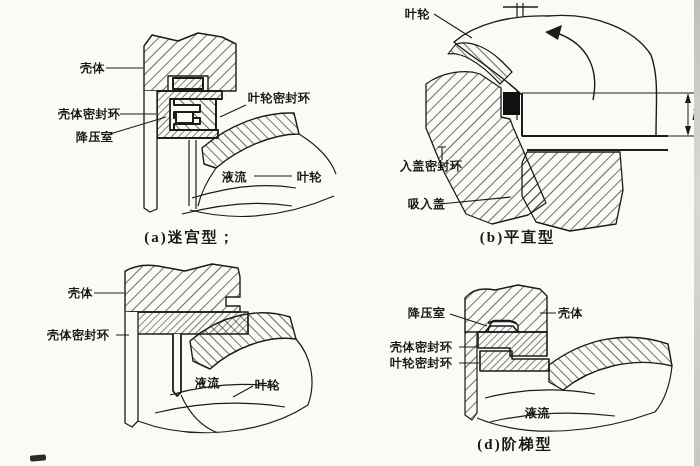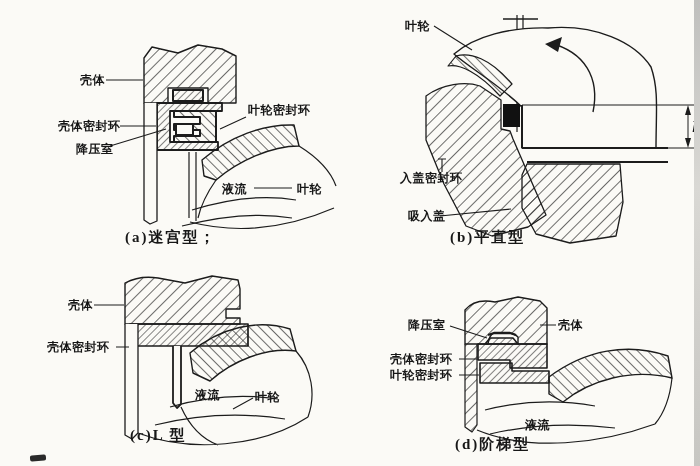--- a/index.html
+++ b/index.html
@@ -1,23 +1,23 @@
 <!DOCTYPE html>
 <html><head>
 <meta charset="utf-8">
 <style>
   html,body{margin:0;padding:0;}
   .page{position:relative;width:700px;height:466px;background:#fbfaf6;overflow:hidden;
         font-family:"Liberation Sans",sans-serif;}
-  .panel{position:absolute;margin-top:12px;}
+  .panel{position:absolute;}
   .panel svg{display:block;overflow:visible;}
   text.lbl{font-size:12px;font-weight:700;fill:#161616;letter-spacing:0.5px;
            font-family:"Liberation Sans",sans-serif;}
   text.dim{font-size:14px;font-style:italic;fill:#161616;font-family:"DejaVu Serif",serif;}
-  .caption{position:absolute;text-align:left;font-size:15px;font-weight:700;color:#171717;
+  .caption{position:absolute;text-align:center;font-size:15px;font-weight:700;color:#171717;
            letter-spacing:2px;font-family:"Liberation Serif",serif;white-space:nowrap;}
   .scan-strip{position:absolute;right:0;top:0;width:6px;height:466px;
               background:linear-gradient(180deg,#bfbfbd,#d9d8d4 40%,#c7c6c2);}
   .scan-smudge{position:absolute;left:30px;top:455px;width:16px;height:6px;background:#2a2a2a;
                border-radius:2px;transform:rotate(-4deg);}
 </style>
 </head>
 <body>
 
 <div class="page">
@@ -125,21 +125,20 @@
         <path stroke-width="1.2" d="M130,140 Q185,124 238,132 M115,158 Q180,142 245,152"></path>
 
         <path stroke-width="1.1" d="M54,38 H84 M76,80 H89 M213,131 L193,142"></path>
       </g>
       <text class="lbl" x="28" y="42">壳体</text>
       <text class="lbl" x="7" y="84">壳体密封环</text>
       <text class="lbl" x="155" y="132">液流</text>
       <text class="lbl" x="215" y="134">叶轮</text>
     </svg>
   </section>
-  <div class="caption" style="left:130px;top:426px;width:120px">(c)L 型</div>
 
   <section class="panel" style="left:370px;top:270px">
     <svg width="330" height="196" viewBox="0 0 330 196">
       <g stroke="#1c1c1c" fill="none" stroke-linejoin="round">
 
         <path fill="url(#hA)" stroke-width="1.4" d="M95,62 V28 Q105,16 125,20 L148,15 L170,19 L177,26 L177,62 L148,62 L148,55 Q144,51 138,51 L124,51 Q119,53 118,62 Z"></path>
 
         <path stroke-width="2.3" d="M118,53 L124,51 H140 L146,53"></path>
 
         <path fill="url(#hC)" stroke-width="1.5" d="M115,62 L120,56 L143,56 L148,62 Z"></path>

